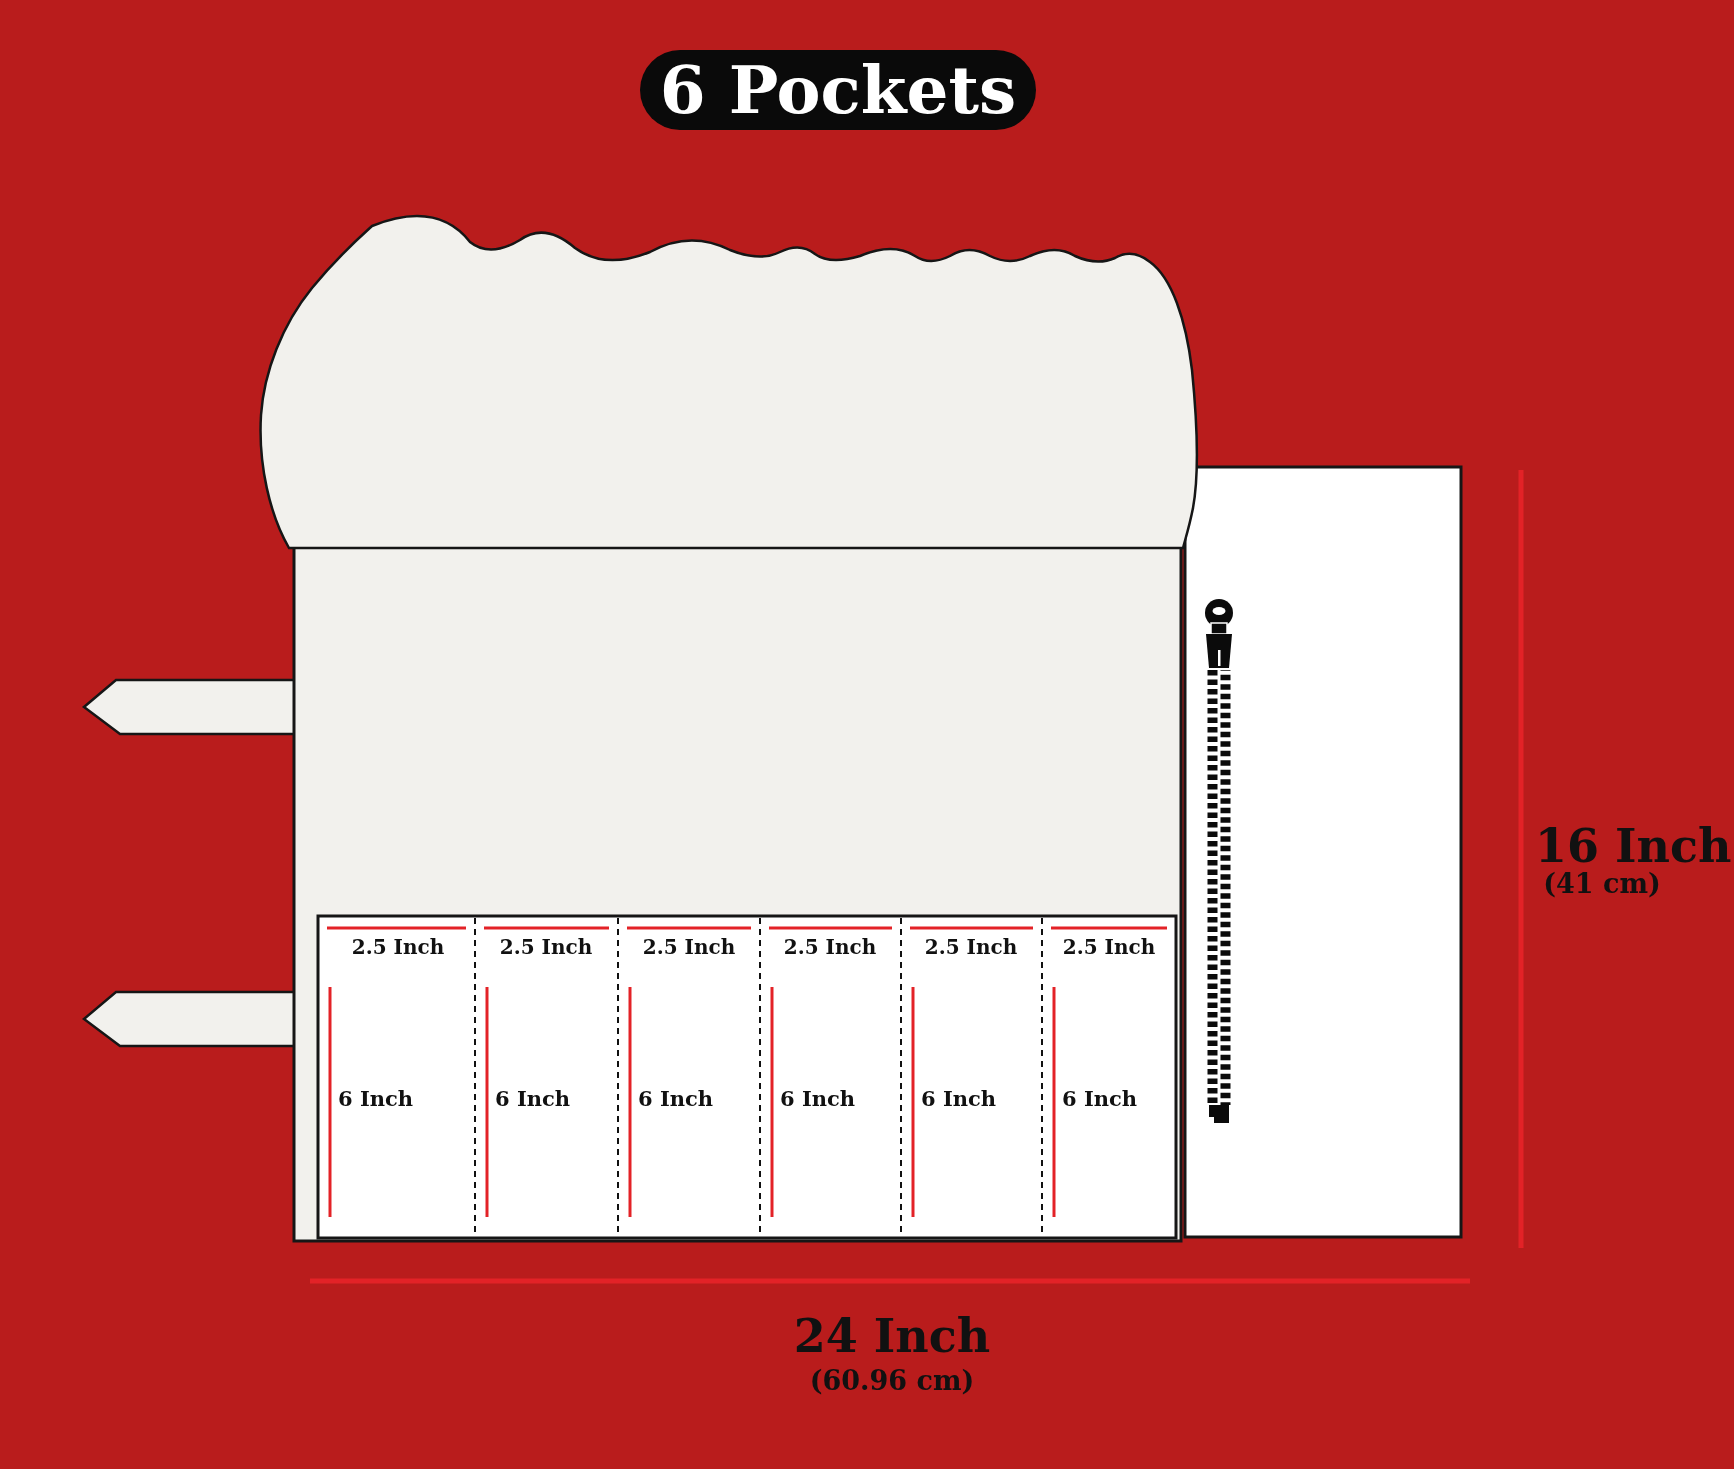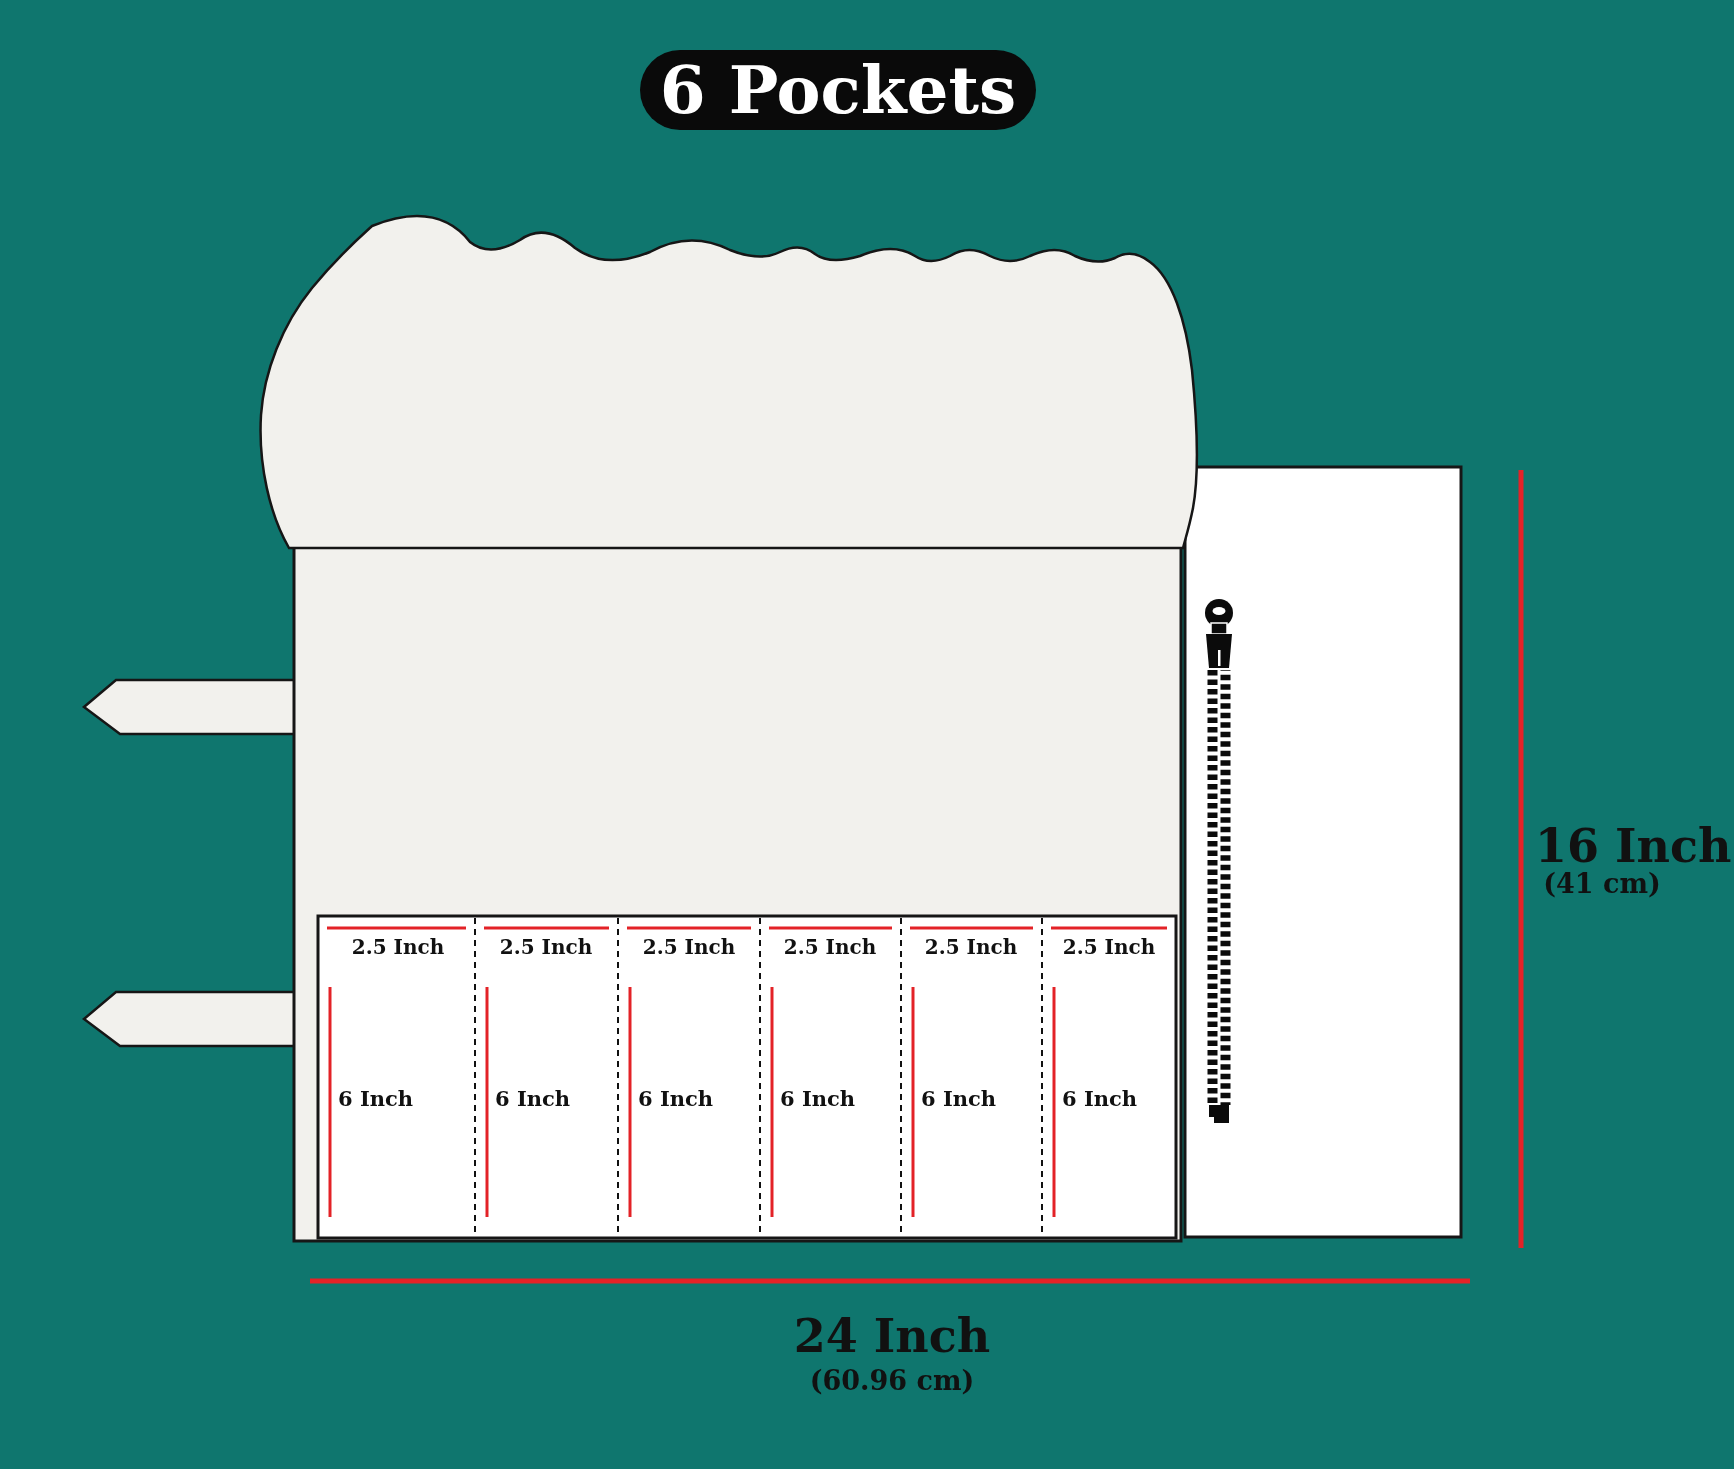--- a/index.html
+++ b/index.html
@@ -4,21 +4,21 @@
 <style>
   :root{
     --red:#e32227;
     --fabric:#f2f1ed;
     --outline:#161616;
     --badge_bg:#0a0a0a;
     --badge_text:#ffffff;
     --panel_bg:#ffffff;
   }
   html,body{margin:0;padding:0;background:#ffffff;}
-  .stage{position:relative;width:1734px;height:1469px;background:#0f766e;overflow:hidden;}
+  .stage{position:relative;width:1734px;height:1469px;background:#b91c1c;overflow:hidden;}
   svg{display:block;}
   text{
     font-family:"DejaVu Serif","Liberation Serif",serif;
     font-weight:bold;
     fill:#111111;
   }
   .badge-rect{fill:var(--badge_bg);}
   .badge-text{fill:var(--badge_text);font-size:66px;}
   .fabric{fill:var(--fabric);stroke:var(--outline);}
   .panel{fill:var(--panel_bg);stroke:var(--outline);}

